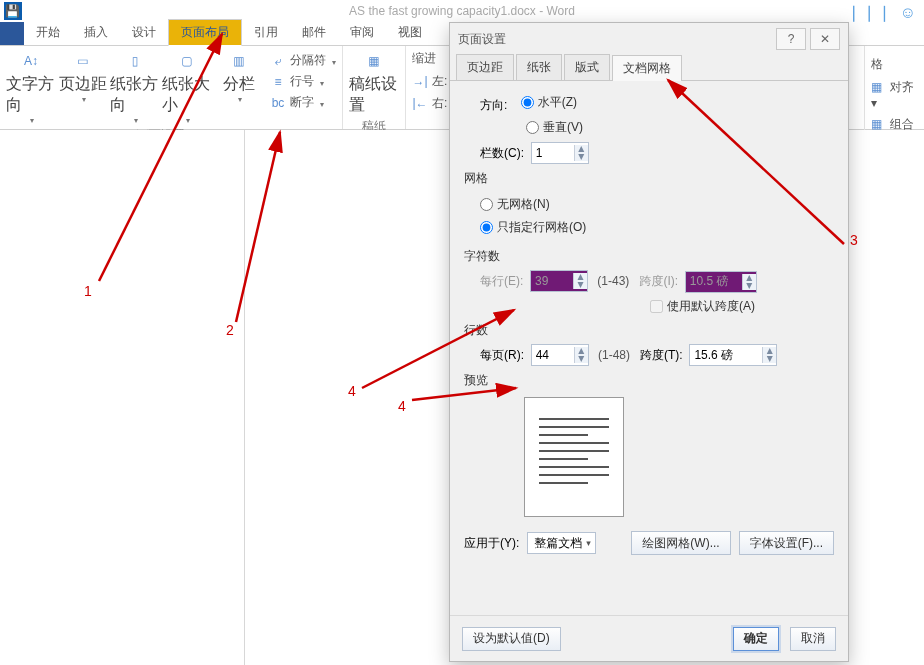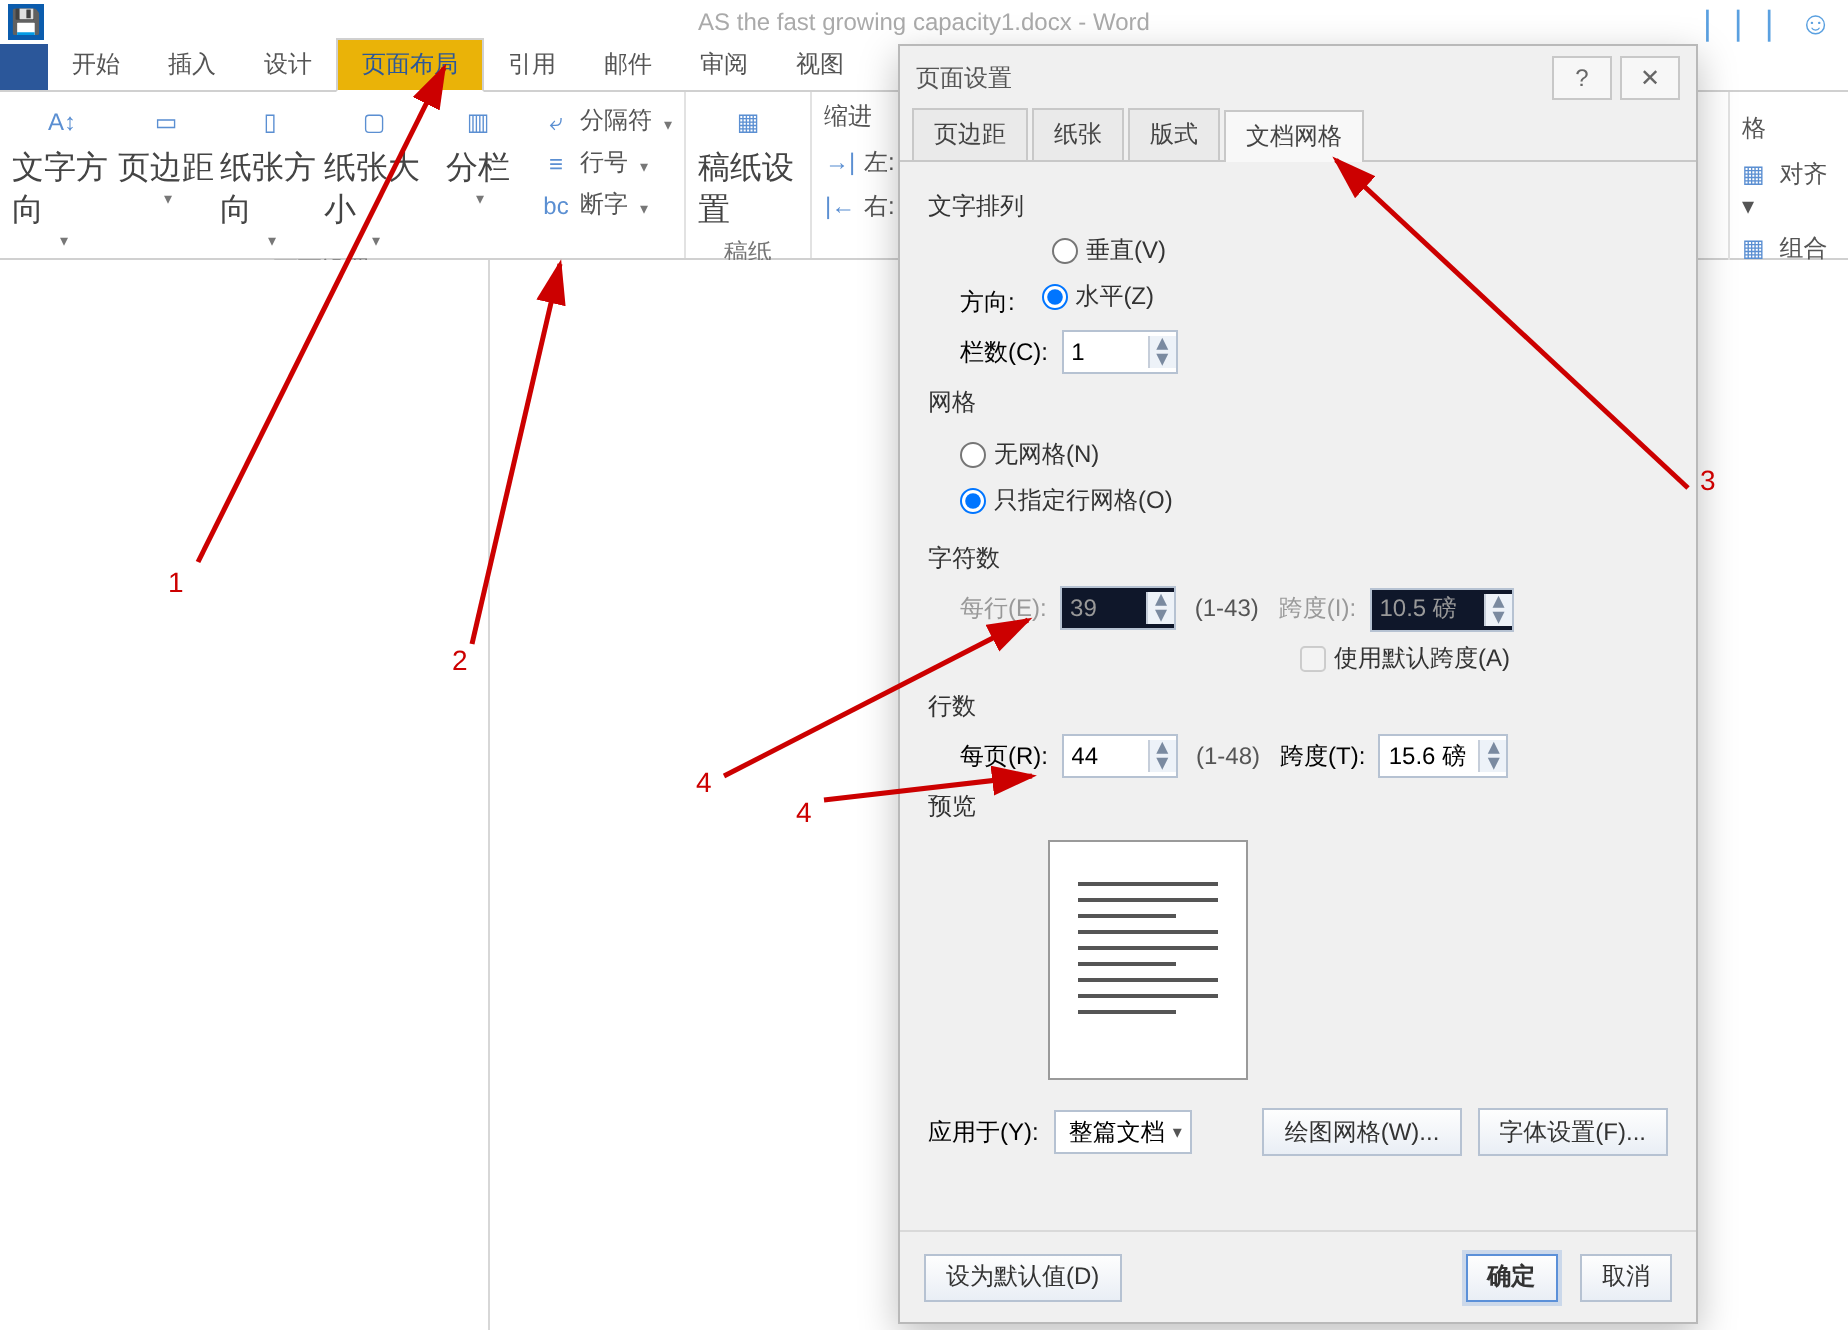--- a/index.html
+++ b/index.html
@@ -51,21 +51,21 @@
   .dlg-tab.active { background:#f8f8f8; position:relative; top:1px;}
   .dlg-body { flex:1; padding:8px 14px 10px 14px; background:#f0f0f0; overflow:hidden;}
   .section-title { font-size:12px; color:#333; margin:6px 0 4px 0;}
   .section-inner { padding-left:16px; }
   .radio, .chk { display:inline-flex; align-items:center; gap:4px; color:#333; }
   .radio input, .chk input { margin:0; }
   .num-box { display:inline-flex; align-items:center; border:1px solid #b6c2d2; background:#fff; height:22px;}
   .num-box input { border:0; width:42px; height:20px; padding:0 4px; font-size:12px; }
   .num-box .spin { border-left:1px solid #c6ceda; background:#edf2f8; }
   .disabled { color:#999 !important; }
-  .disabled .num-box, .disabled .num-box input { background:#0f172a; color:#999; }
+  .disabled .num-box, .disabled .num-box input { background:#701a75; color:#999; }
   .row { margin:5px 0; }
   .grid-two { display:flex; gap:40px; }
   .hint { color:#555; margin-left:6px;}
   .preview { width:100px; height:120px; border:1px solid #9a9a9a; margin:8px 0 0 60px; background:#fff; padding:14px 14px 8px 14px; }
   .preview .ln { height:2px; background:#555; margin:6px 0;}
   .preview .ln.short { width:70%; }
   .dlg-row-bottom { display:flex; align-items:center; gap:8px; margin-top:14px;}
   .combo { display:inline-flex; align-items:center; border:1px solid #b6c2d2; background:#fff; height:22px; padding:0 4px 0 6px; gap:4px;}
   .combo::after { content:"▾"; font-size:9px; color:#555;}
   .btn { height:24px; padding:0 10px; border:1px solid #b6c2d2; background:linear-gradient(#fefefe,#e9eef5); color:#333; cursor:pointer; display:inline-flex; align-items:center;}
@@ -210,33 +210,32 @@
     </span>
   </div>
   <div class="dlg-tabs">
     <div class="dlg-tab">页边距</div>
     <div class="dlg-tab">纸张</div>
     <div class="dlg-tab">版式</div>
     <div class="dlg-tab active">文档网格</div>
   </div>
   <div class="dlg-body">
 
-    <div class="section-title">文字排列</div>
     <div class="section-inner">
-      <div class="row" style="padding-left:46px;">
-        <label class="radio">
-            <input type="radio" style="">
-            <span>垂直(V)</span>
-          </label>
-      </div>
       <div class="row">
         <span>方向:</span>&nbsp;&nbsp;&nbsp;
         <label class="radio">
             <input type="radio" checked="" style="">
             <span>水平(Z)</span>
+          </label>
+      </div>
+      <div class="row" style="padding-left:46px;">
+        <label class="radio">
+            <input type="radio" style="">
+            <span>垂直(V)</span>
           </label>
       </div>
       <div class="row">
         <span>栏数(C):</span>&nbsp;
         <span class="num-box">
           <input value="1" style="">
           <span class="spin">
               <span>▴</span>
               <span>▾</span>
             </span>
@@ -296,21 +295,21 @@
         <span class="num-box">
           <input value="44" style="">
           <span class="spin">
               <span>▴</span>
               <span>▾</span>
             </span>
         </span>
         <span class="hint">(1-48)</span>
         &nbsp;&nbsp;<span>跨度(T):</span>&nbsp;
         <span class="num-box">
-          <input style="width: 49px;" value="15.6 磅">
+          <input style="width: 72px;" value="15.6 磅">
           <span class="spin">
               <span>▴</span>
               <span>▾</span>
             </span>
         </span>
       </div>
     </div>
 
     <div class="section-title">预览</div>
     <div class="preview">

